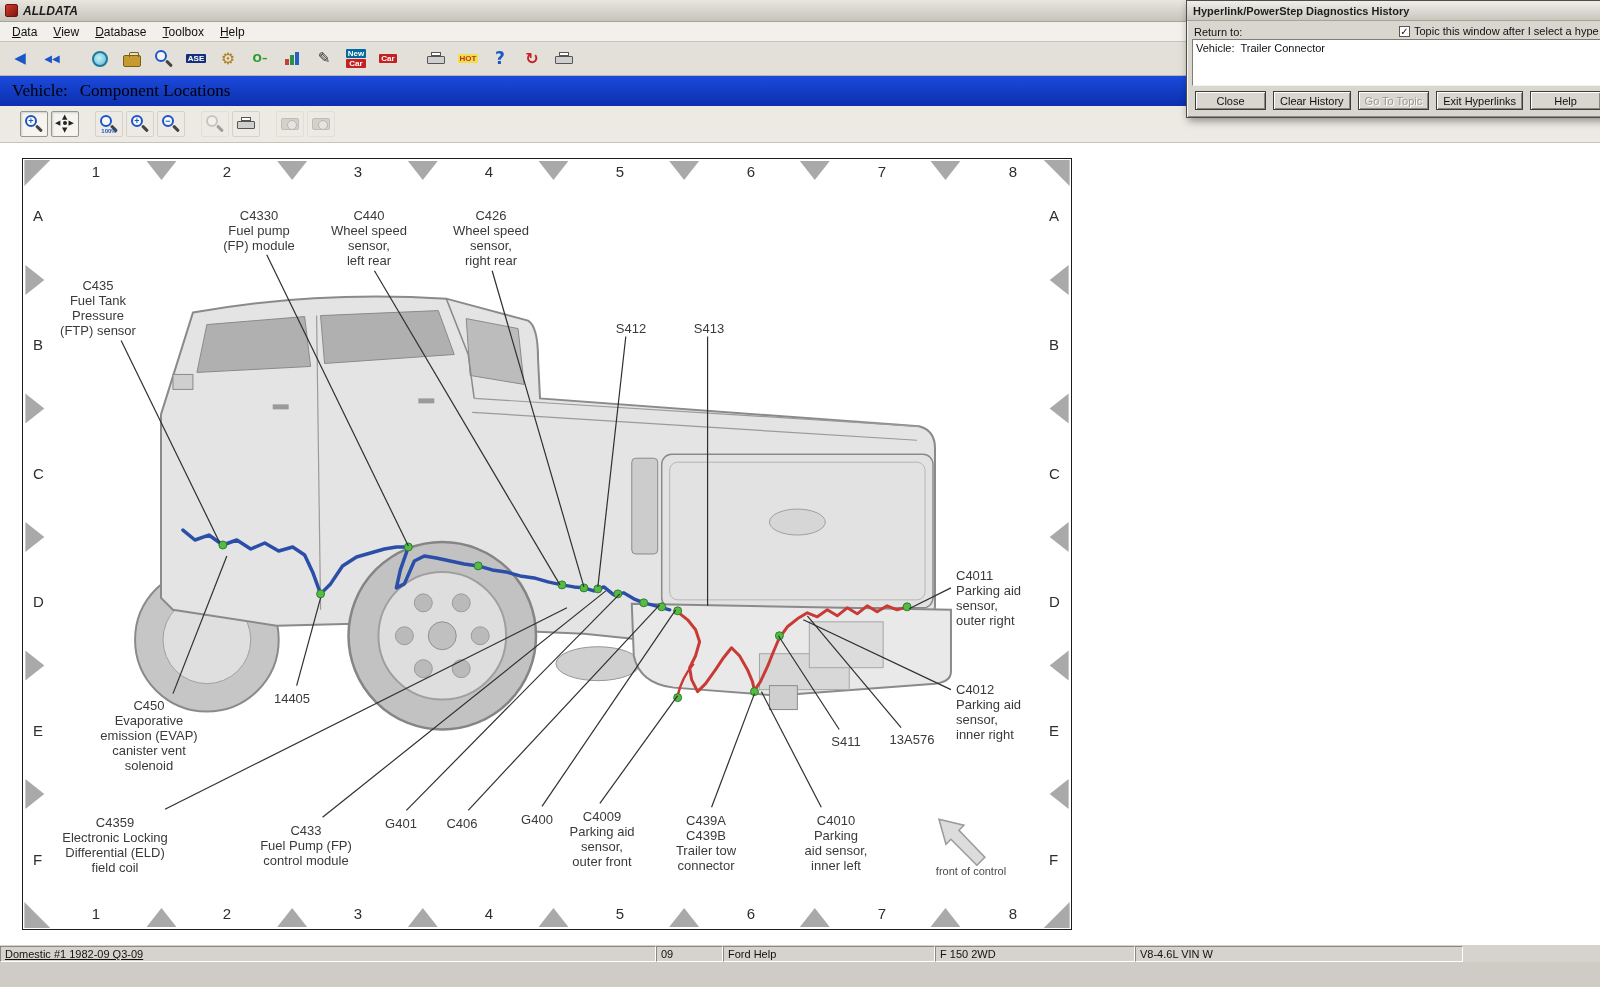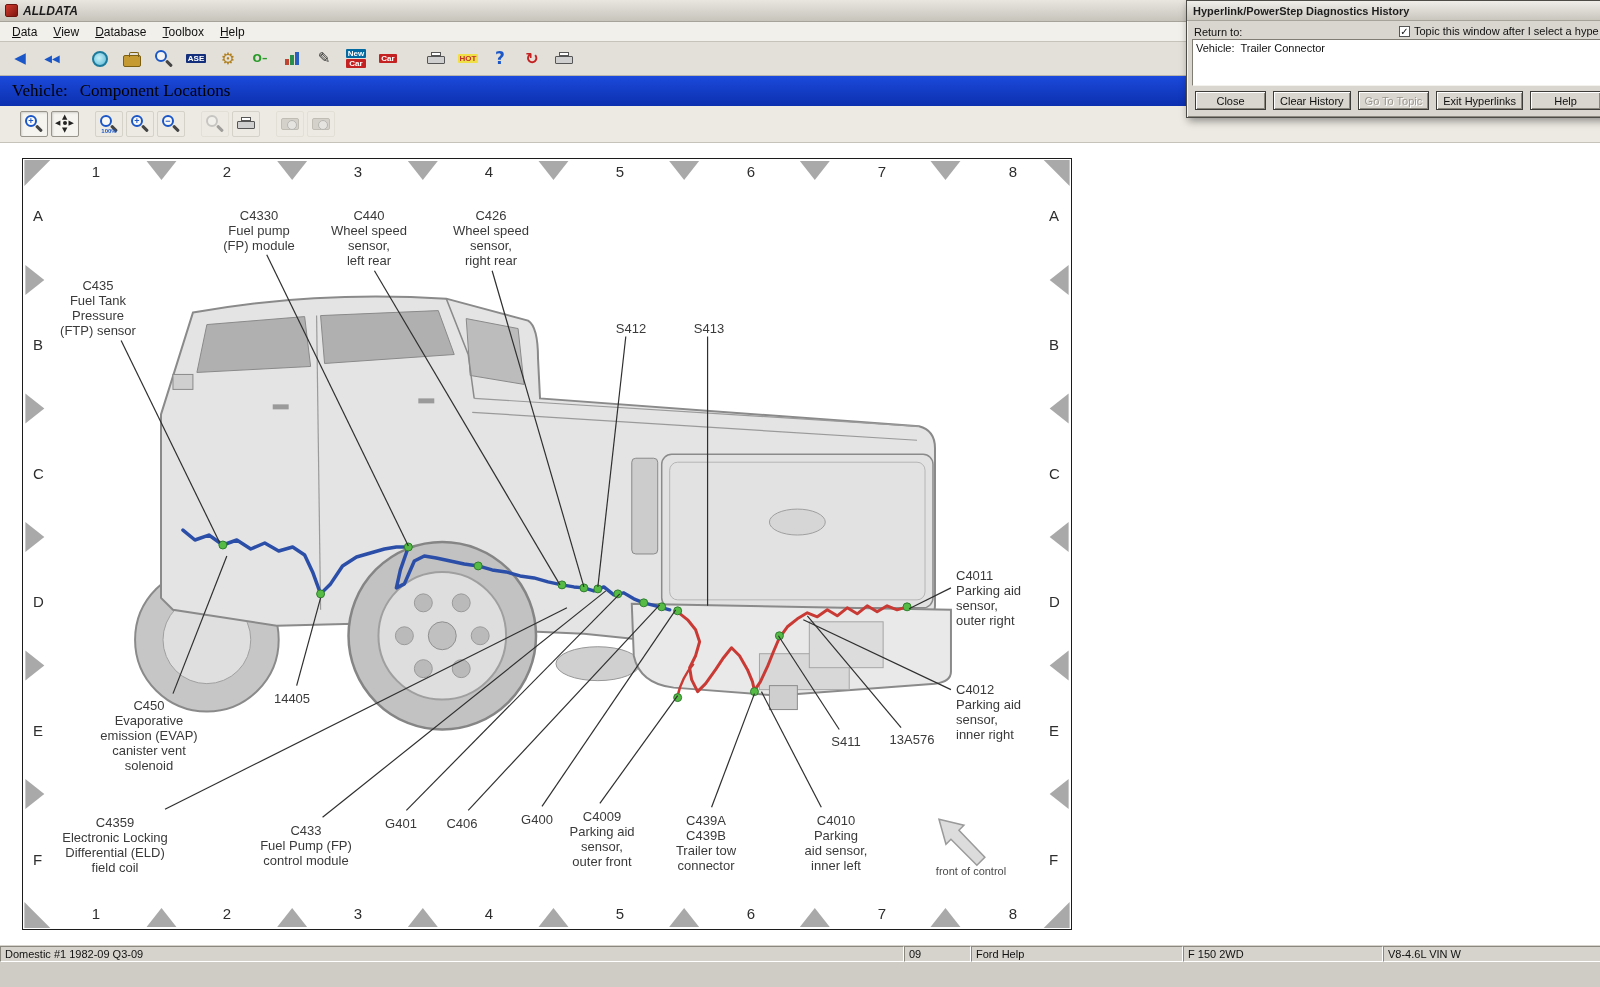--- a/index.html
+++ b/index.html
@@ -437,21 +437,21 @@
       <div class="callout" style="left: 813px; top: 654px;">C4010
 Parking
 aid sensor,
 inner left</div>
       <div class="callout" style="left: 823px; top: 575px;">S411</div>
       <div class="callout" style="left: 889px; top: 573px;">13A576</div>
       <div class="callout small" style="left: 948px; top: 705px;">front of control</div>
     </div>
 
   <div class="statusbar">
-      <div class="status-seg" style="width: 904px; flex: 0 0 auto;">Domestic #1 1982-09 Q3-09</div>
+      <div class="status-seg" style="width: 656px; flex: 0 0 auto; text-decoration: underline;">Domestic #1 1982-09 Q3-09</div>
       <div class="status-seg" style="width: 67px; flex: 0 0 auto;">09</div>
       <div class="status-seg" style="width: 212px; flex: 0 0 auto;">Ford Help</div>
       <div class="status-seg" style="width: 200px; flex: 0 0 auto;">F 150 2WD</div>
       <div class="status-seg" style="width: 328px; flex: 0 0 auto;">V8-4.6L VIN W</div>
     </div>
   <div class="bottom-filler"></div>
 
   <div class="popup">
     <div class="popup-title">
       <span>Hyperlink/PowerStep Diagnostics History</span>

